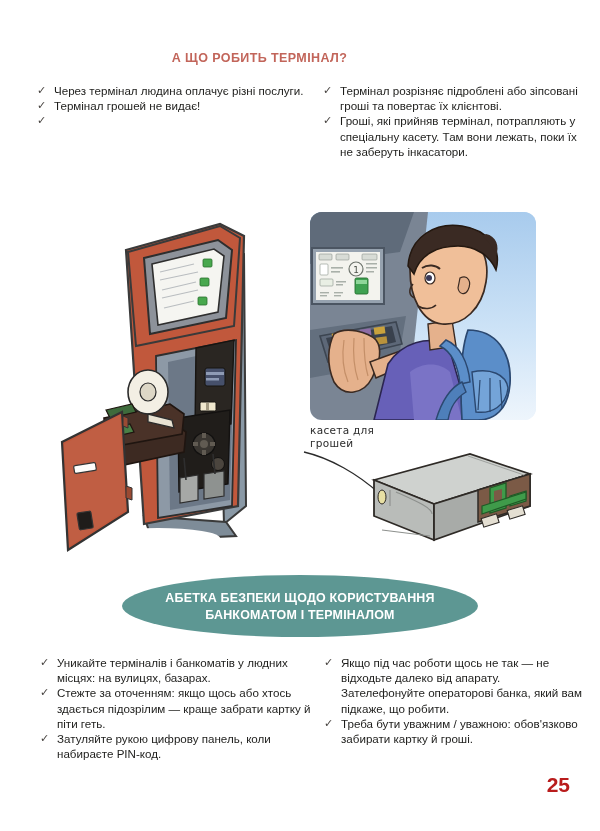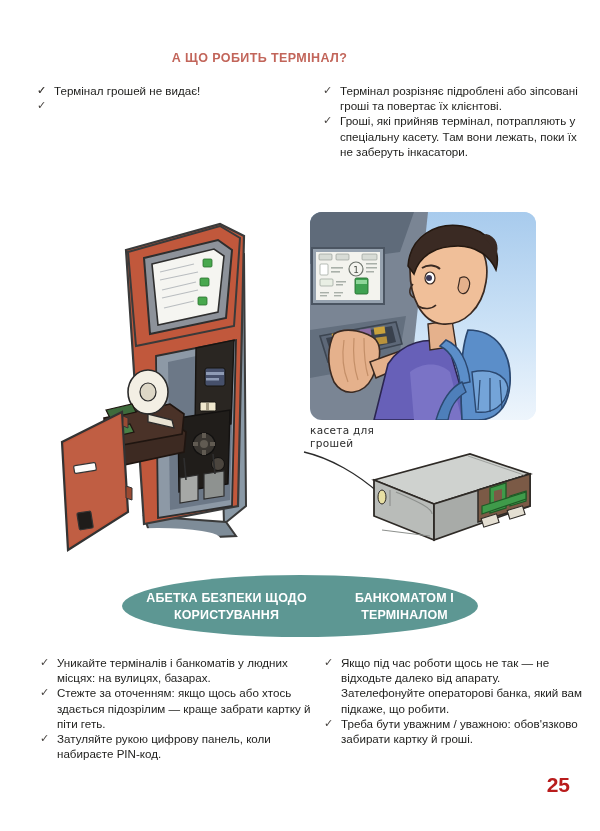--- a/index.html
+++ b/index.html
@@ -124,22 +124,21 @@
   
   .banner {
     position: absolute;
     left: 122px;
     top: 575px;
     width: 356px;
     height: 62px;
     border-radius: 50% / 50%;
     background: #5d9793;
     display: flex;
-    flex-direction: row;
-    align-items: center;
+    flex-direction: column;
     justify-content: center;
   }
   .banner .bline {
     color: #ffffff;
     font-size: 13.4px;
     font-weight: bold;
     letter-spacing: 0.2px;
     line-height: 17px;
     text-align: center;
     transform: scaleX(0.93);
@@ -169,20 +168,21 @@
 </head>
 <body>
 
 <div class="page-title">А ЩО РОБИТЬ ТЕРМІНАЛ?</div>
 
 <div class="top-cols">
   <div class="col-left">
     <ul class="bullets">
       <li>
         <span class="tick">✓</span>
+        <span>Через термінал людина оплачує різні послуги.</span>
       </li>
       <li>
         <span class="tick">✓</span>
         <span>Термінал грошей не видає!</span>
       </li>
       <li>
         <span class="tick">✓</span>
       </li>
     </ul>
   </div>

